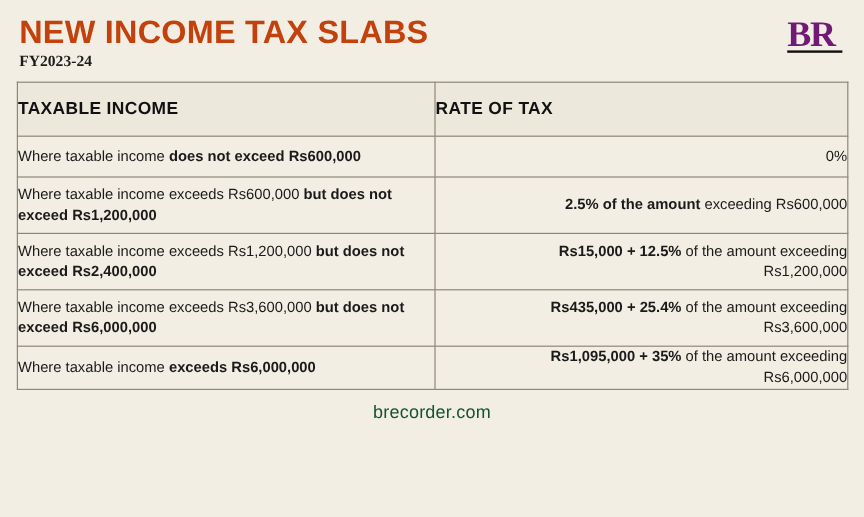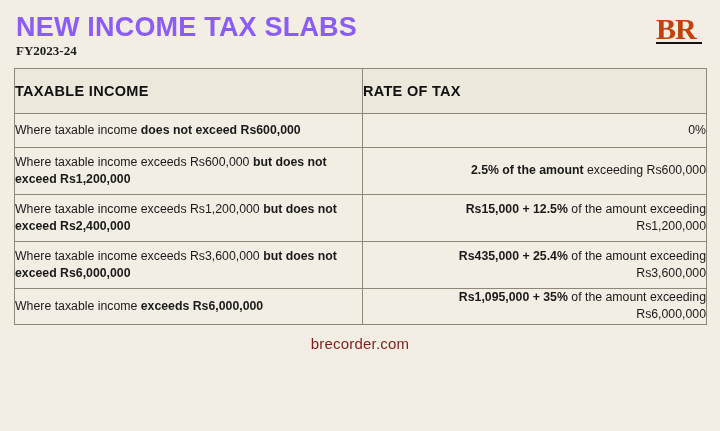--- a/index.html
+++ b/index.html
@@ -22,42 +22,42 @@
     padding: 14px 14px 0 14px;
   }
   
   .header {
     position: relative;
     height: 46px;
   }
   .title {
     font-size: 27px;
     font-weight: bold;
-    color: #8b5cf6;
+    color: #c2410c;
     letter-spacing: 0.2px;
     line-height: 1.0;
     margin: 0 0 3px 2px;
     white-space: nowrap;
   }
   .subtitle {
     font-size: 13px;
     font-weight: bold;
     color: #1c1c1c;
     margin-left: 2px;
     line-height: 1.0;
     font-family: Liberation Serif, serif;
   }
   .logo {
     position: absolute;
     right: 4px;
     top: -2px;
     font-family: "Liberation Serif", serif;
     font-weight: bold;
     font-size: 30px;
-    color: #c2410c;
+    color: #701a75;
     letter-spacing: -1px;
   }
   .logo .rule {
     display: block;
     border-bottom: 2px solid #111;
     width: 46px;
     margin-top: -4px;
   }
   
   .table {
@@ -104,21 +104,21 @@
   }
   .lcell b, .rcell b { font-weight: bold; }
   tr.r0 td { height: 33px; margin-left: 48px; }
   tr.r1 td, tr.r2 td, tr.r3 td, tr.r4 td { height: 46px; }
   tr.r5 td { height: 34px; }
 
   
   .footer {
     text-align: center;
     font-size: 15px;
-    color: #7f1d1d;
+    color: #14532d;
     margin-top: 10px;
     letter-spacing: 0.2px;
   }
 </style>
 </head>
 <body>
 
 <div class="sheet">
 
   <div class="header">

